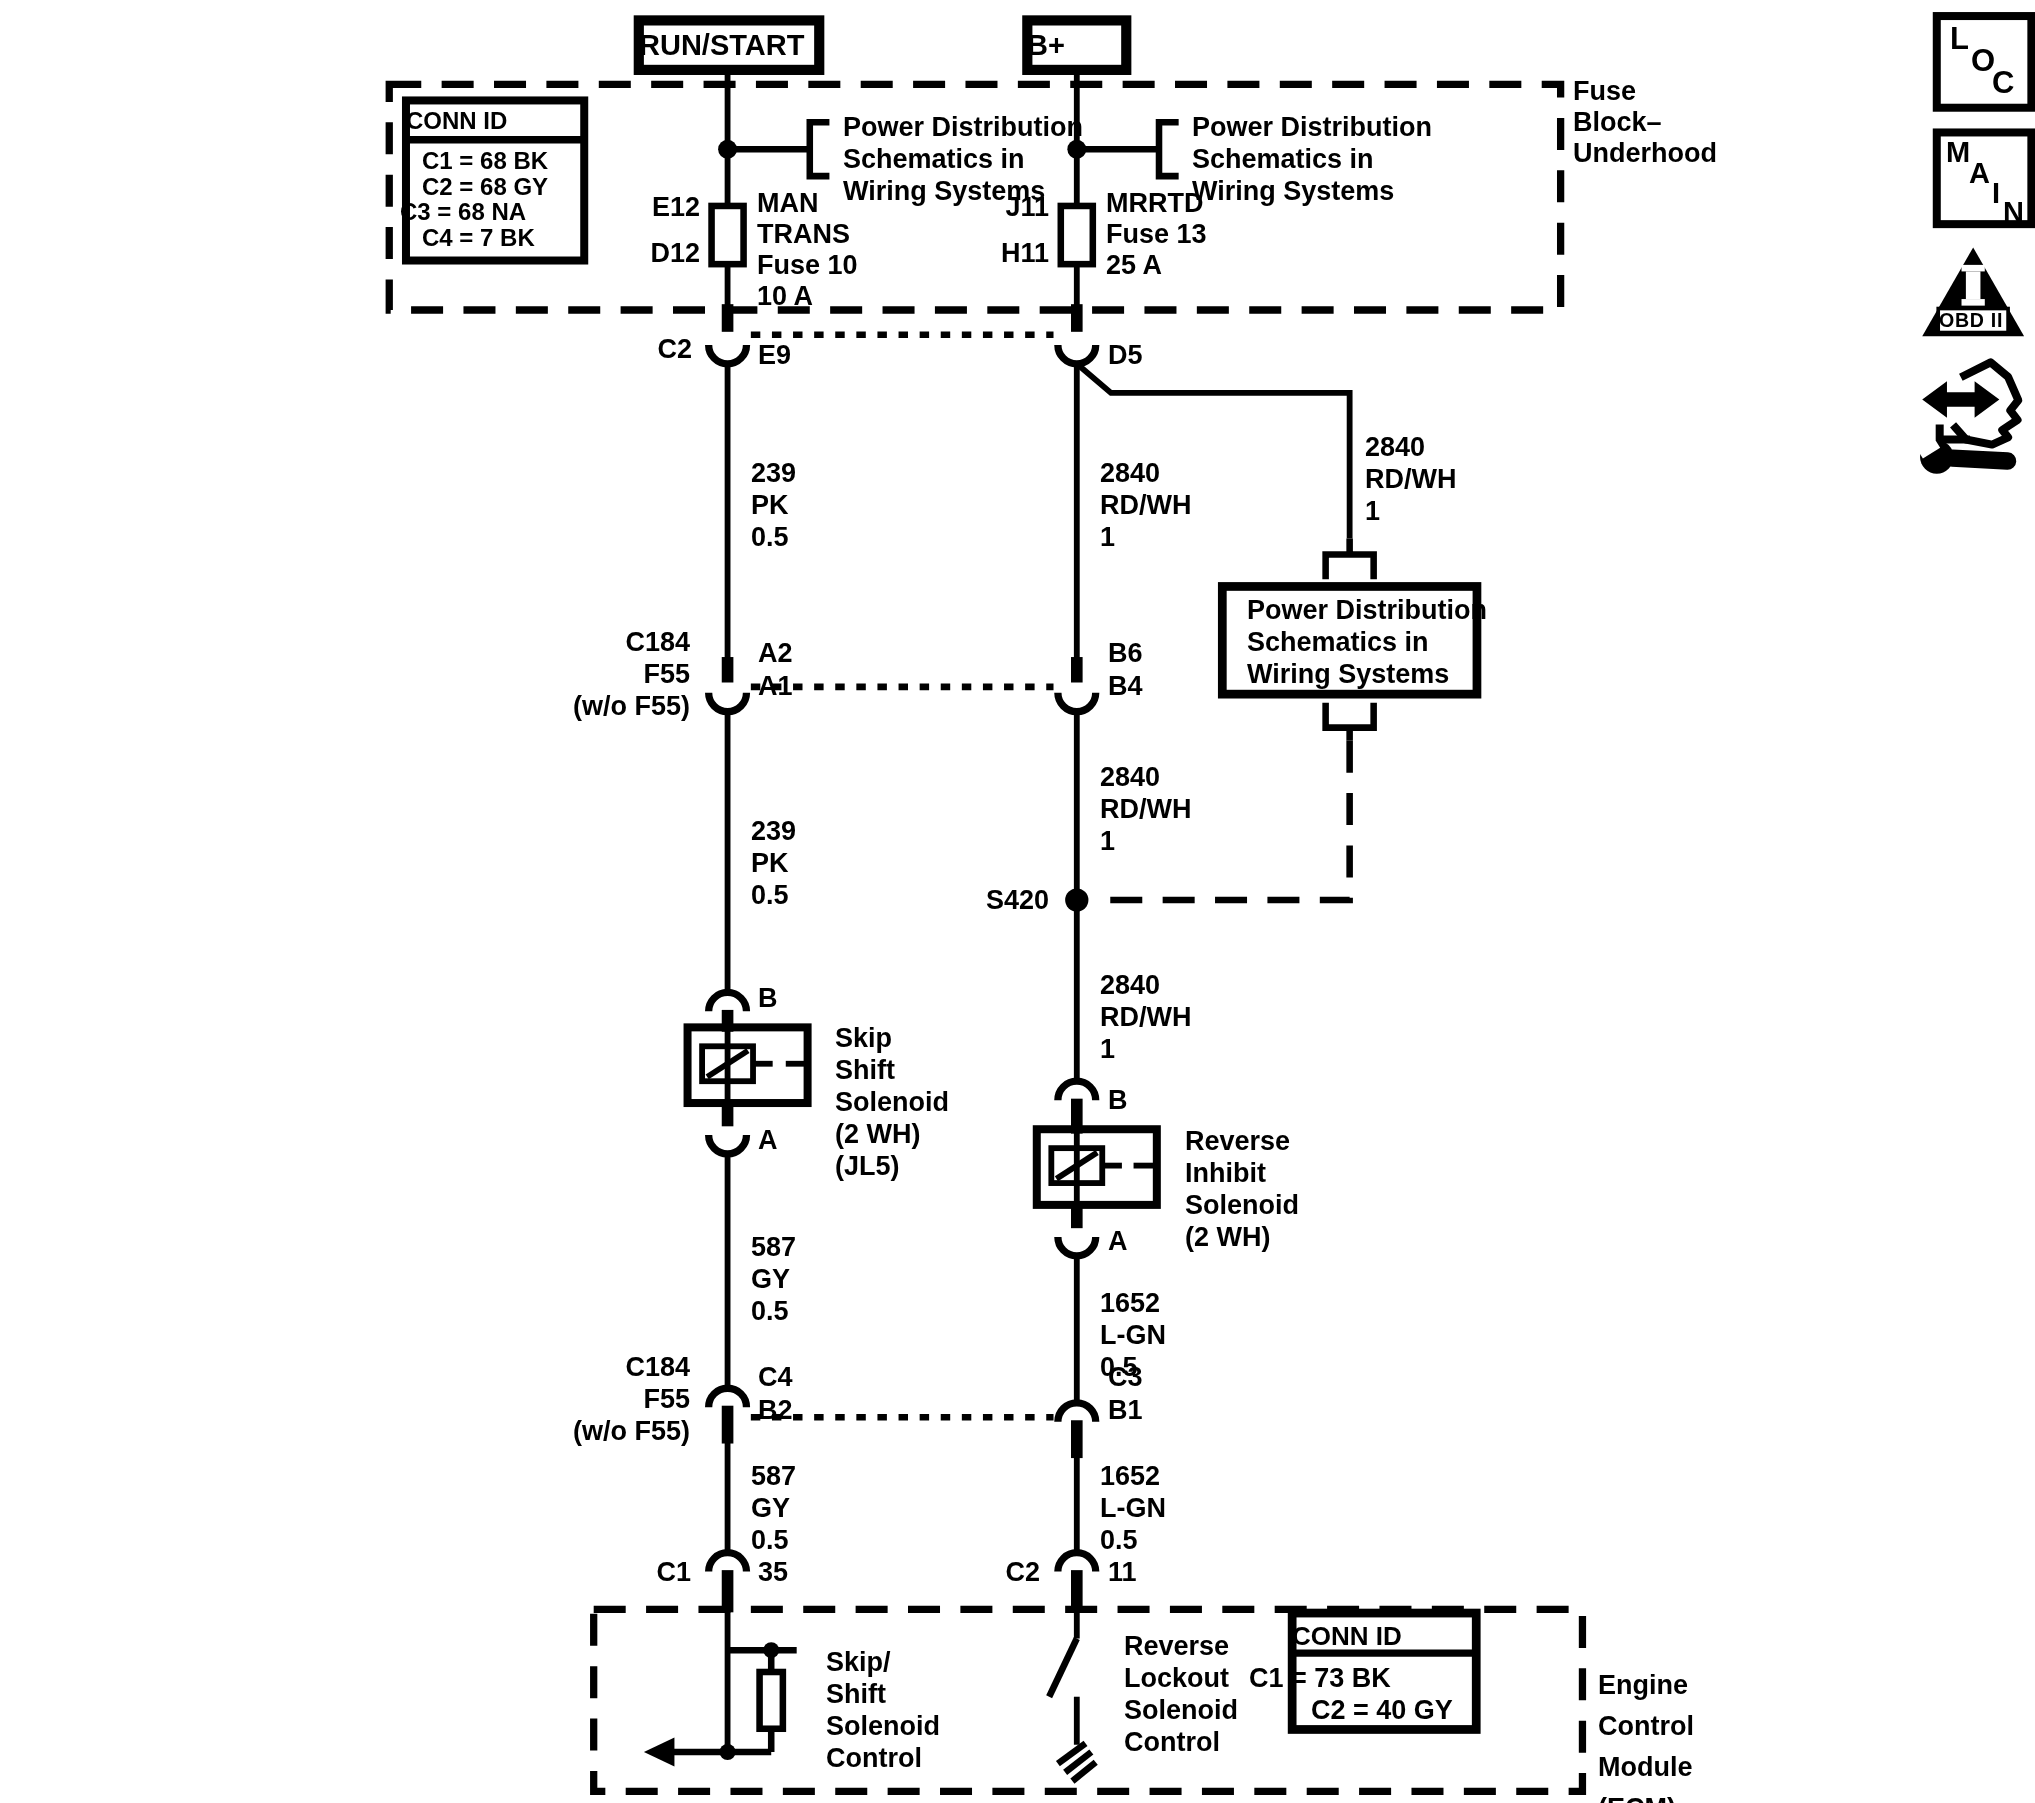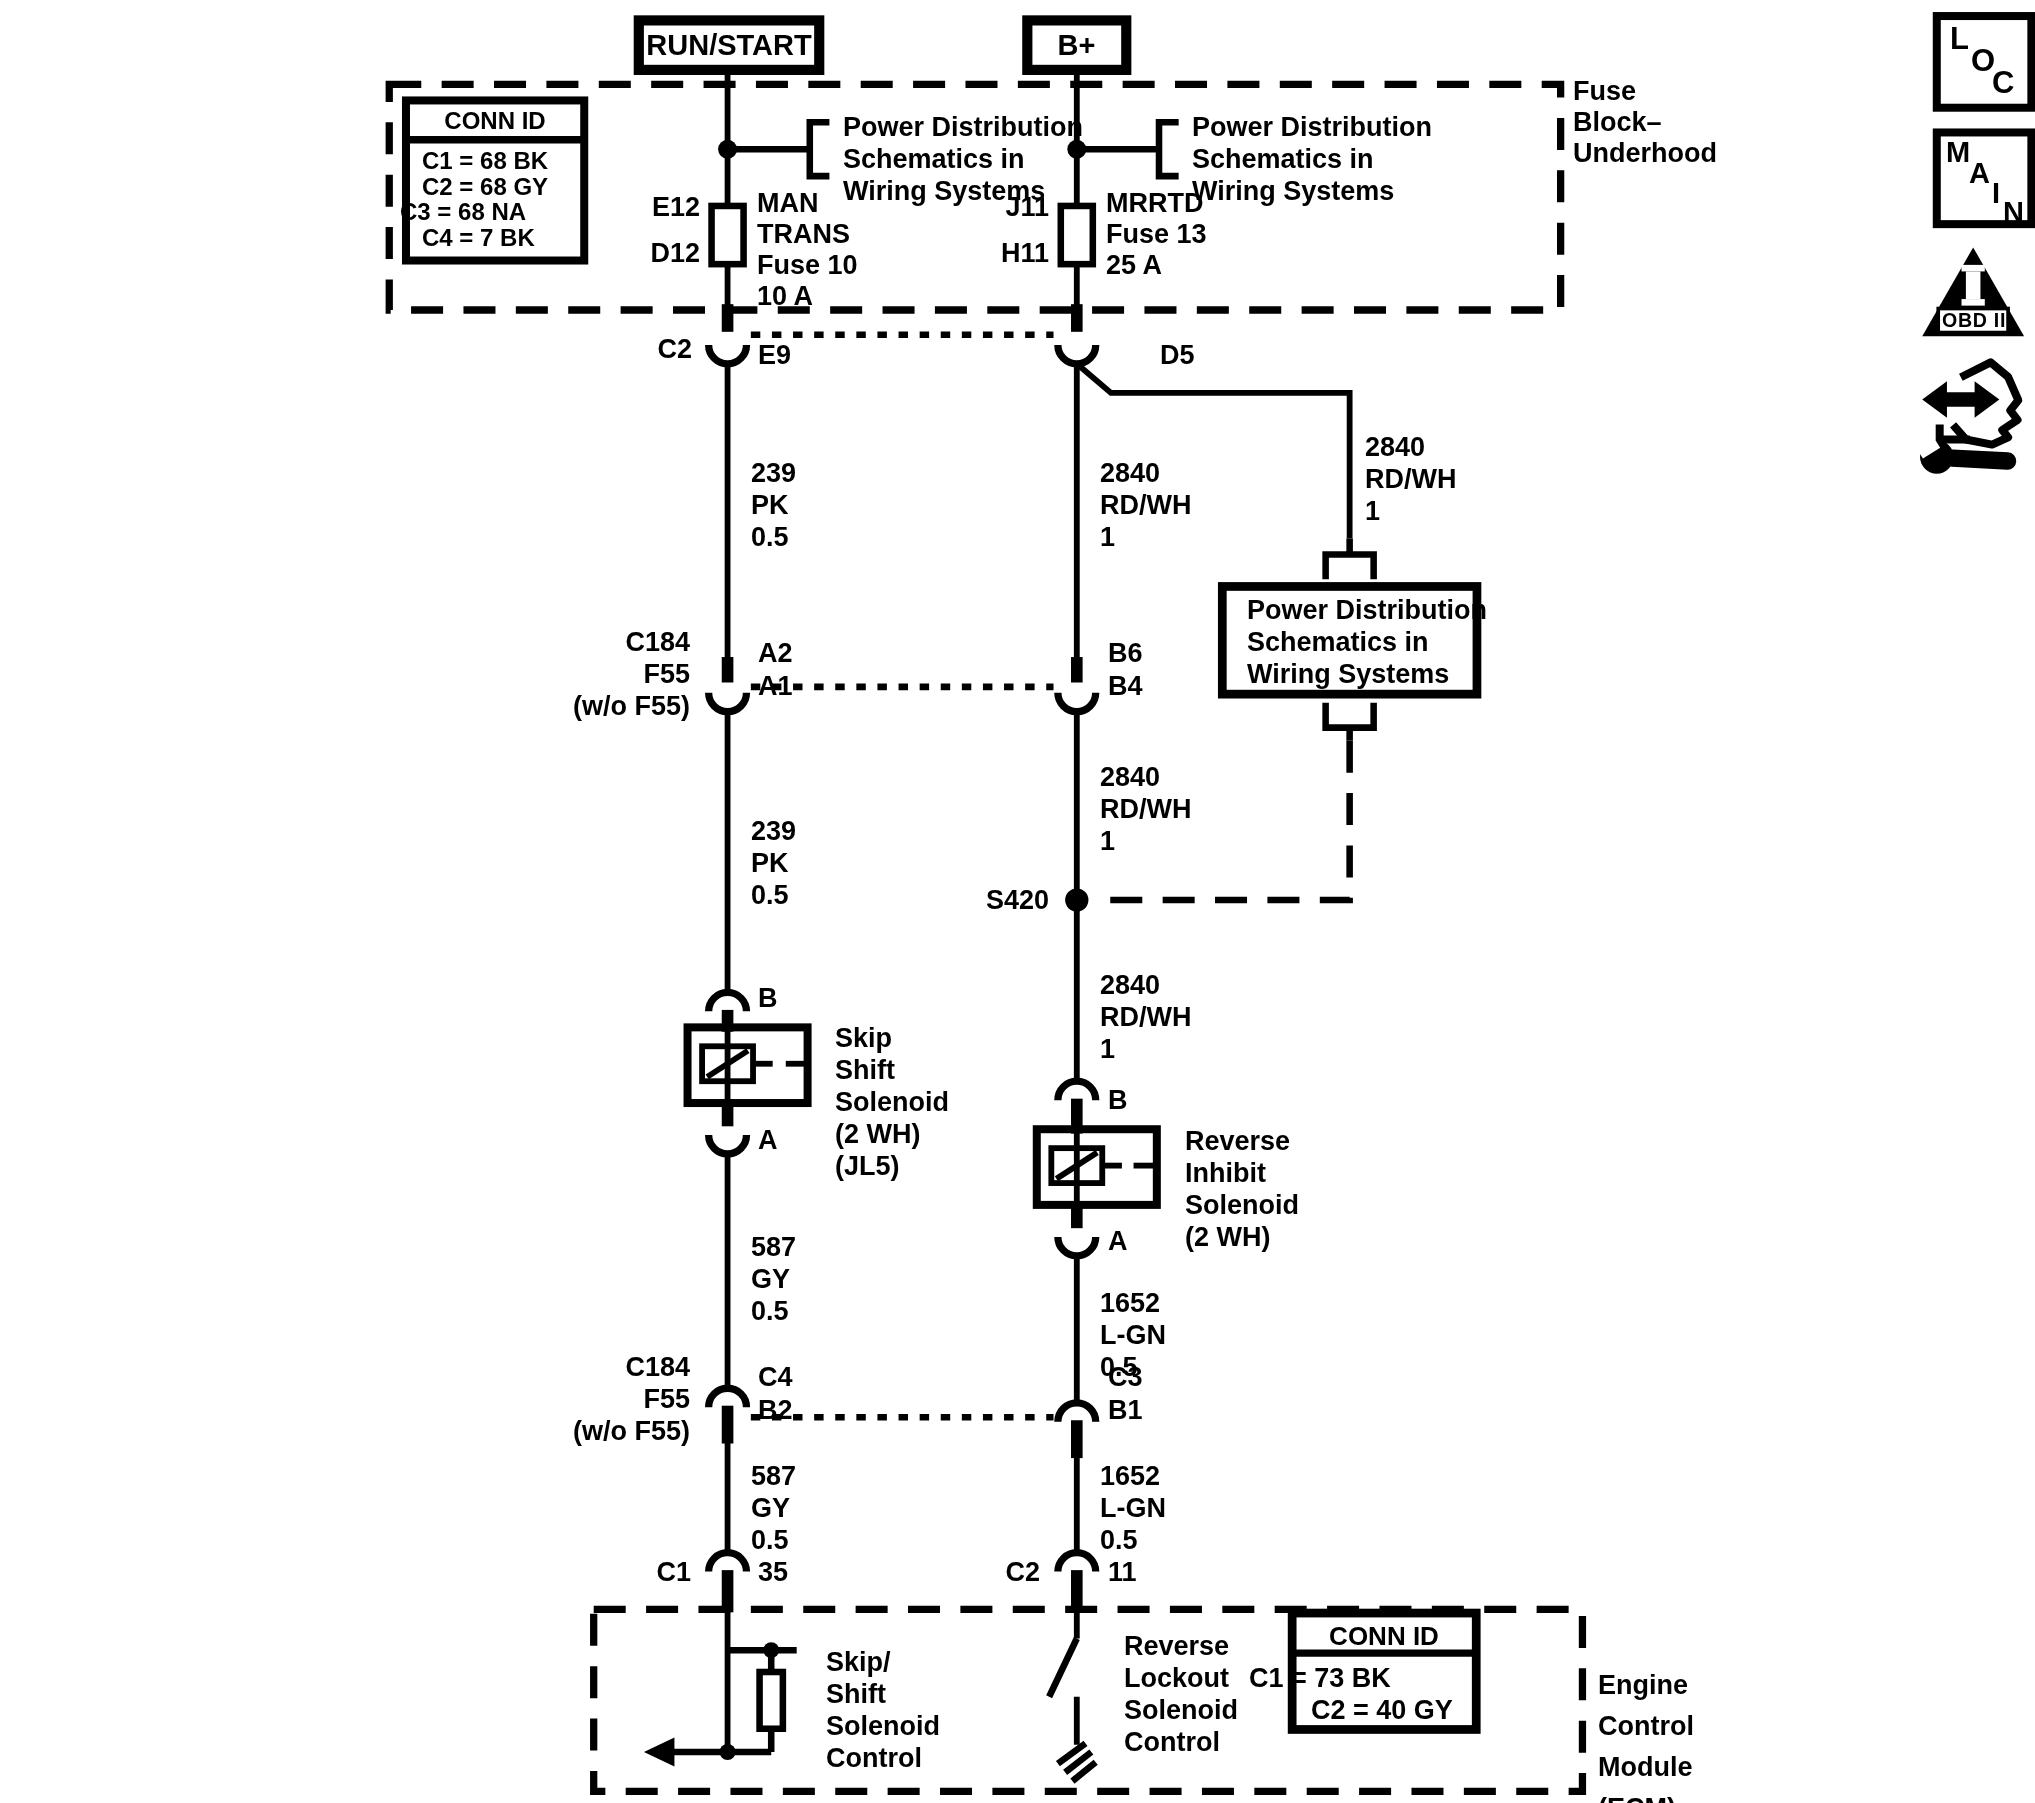--- a/index.html
+++ b/index.html
@@ -1,21 +1,21 @@
 <!DOCTYPE html>
 <html style="--ink: #000000;font-size:11.6px"><head>
 <meta charset="utf-8">
 <style>
   html,body{margin:0;padding:0;background:#fff}
   body{width:2035px;height:1803px;position:relative;font-family:"Liberation Sans",sans-serif;font-weight:bold;color:#000}
   .canvas{position:absolute;left:0;top:0;width:2035px;height:1803px;background:#fff;color:var(--ink,#000)}
   svg.art{position:absolute;left:0;top:0;display:block}
   .lbl{position:absolute;white-space:pre-line;font-size:27px;line-height:32px;color:var(--ink,#000)}
   .ra{text-align:right}
-  .ctr{text-align:center}
+  .ctr{text-align:left}
   .rail{font-size:29px;line-height:29px}
   .small{font-size:24px;line-height:25.5px}
   .connrow{font-size:27px;line-height:33px}
   .band{font-size:19.6px;line-height:19.6px;letter-spacing:0.7px}
   .iconletter{font-size:31px;line-height:31px}
 </style>
 </head>
 <body style="background: rgb(255, 255, 255);">
 
 <div class="canvas">
@@ -219,21 +219,21 @@
 Fuse 10
 10 A</div>
 <div class="lbl ra" style="right:986px;top:191px">J11</div>
 <div class="lbl ra" style="right:986px;top:237px">H11</div>
 <div class="lbl" style="left:1106px;top:188px;line-height:31px">MRRTD
 Fuse 13
 25 A</div>
 
 <div class="lbl ra" style="right:1343px;top:333px">C2</div>
 <div class="lbl" style="left:758px;top:339px">E9</div>
-<div class="lbl" style="left:1160px;top:339px">D5</div>
+<div class="lbl" style="left:1108px;top:339px">D5</div>
 
 <div class="lbl" style="left:751px;top:457px">239
 PK
 0.5</div>
 <div class="lbl" style="left:1100px;top:457px">2840
 RD/WH
 1</div>
 <div class="lbl" style="left:1365px;top:431px">2840
 RD/WH
 1</div>

